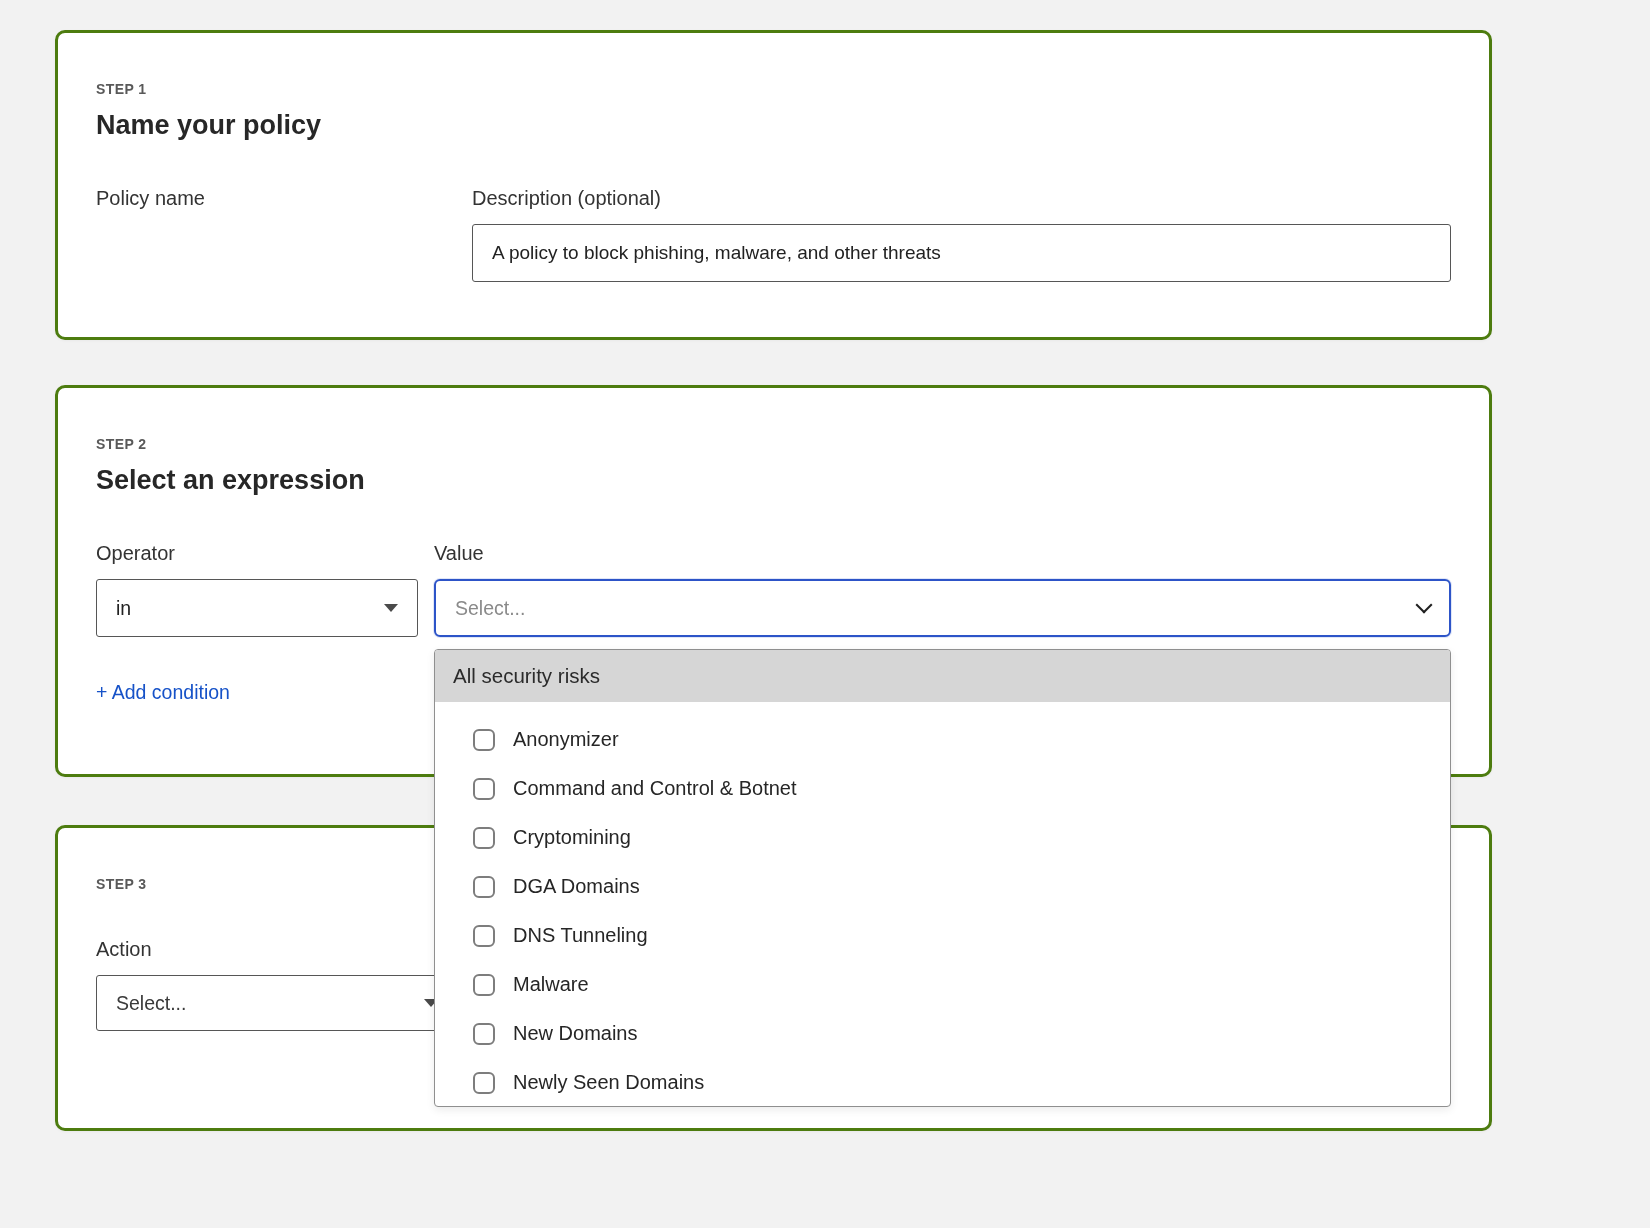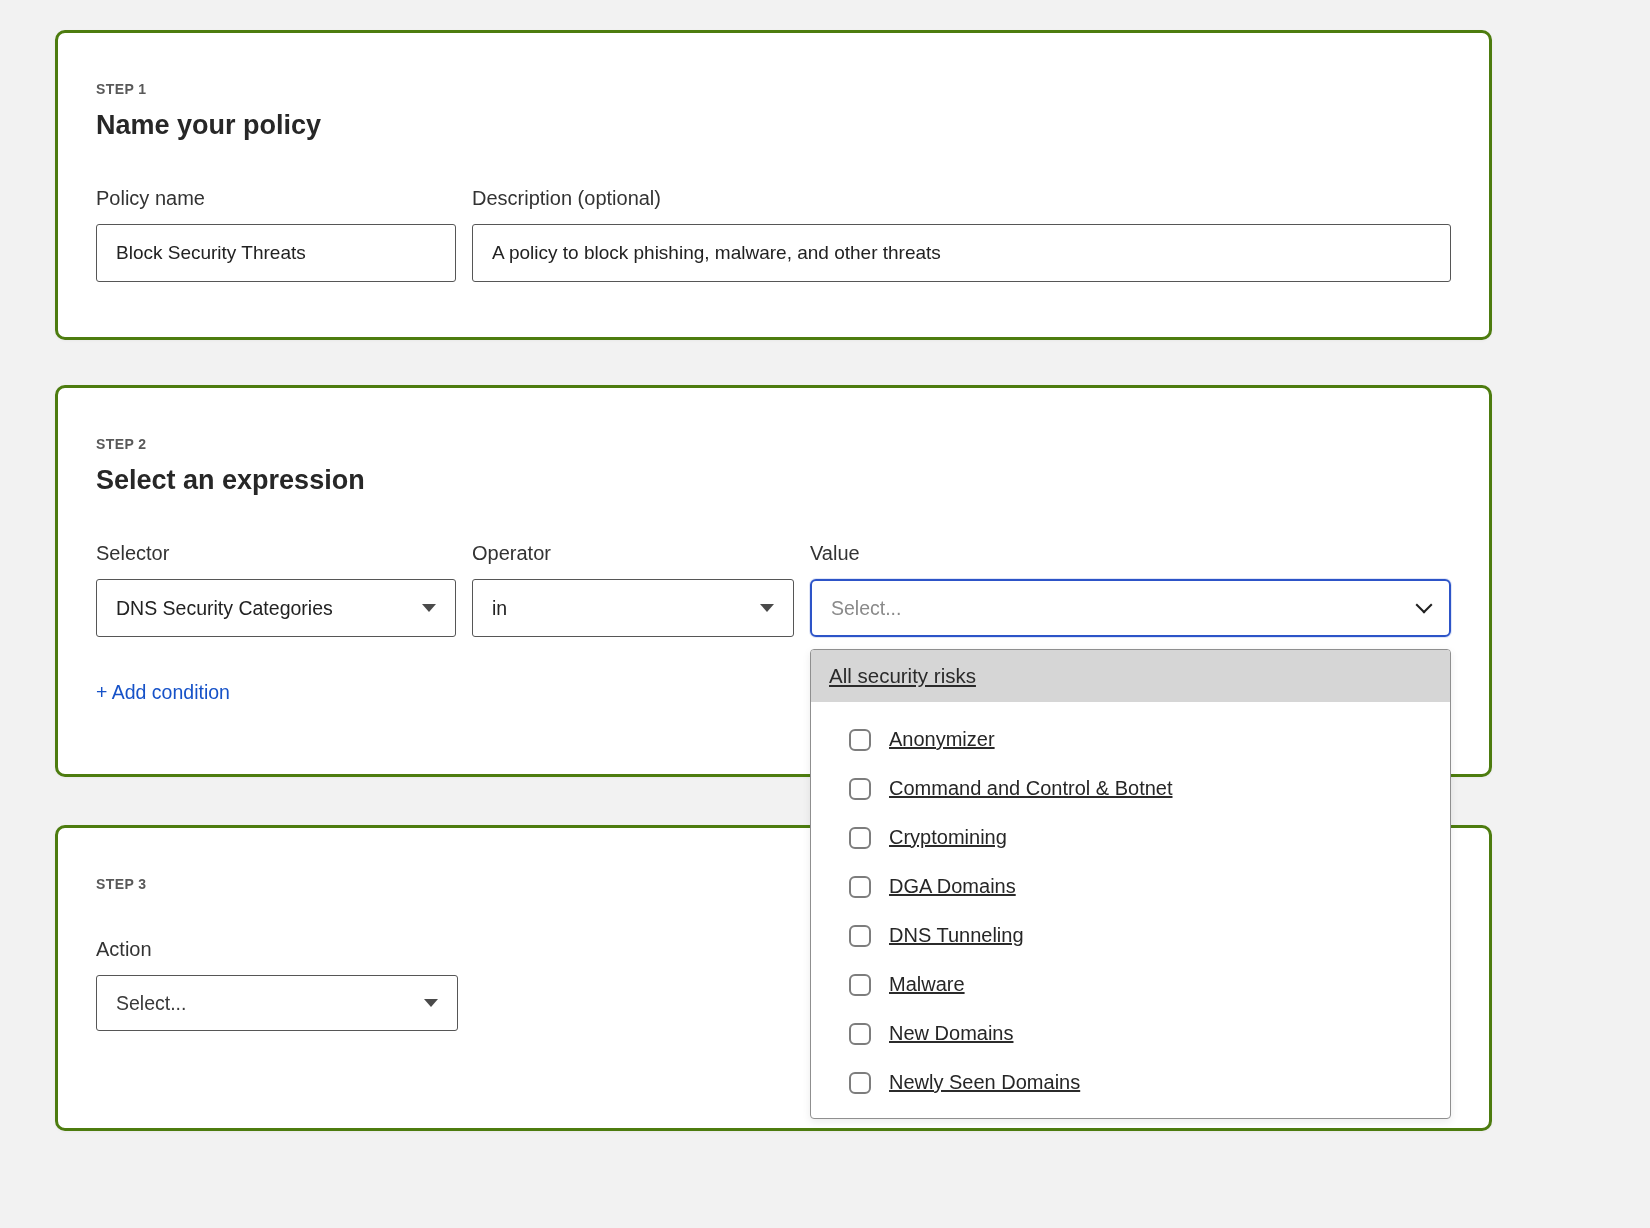--- a/index.html
+++ b/index.html
@@ -111,23 +111,22 @@
 
   .dropdown-panel {
     position:absolute;
     top:calc(100% + 12px);
     left:0; right:0;
     background:#ffffff;
     border:1px solid #8f8f8f;
     border-radius:4px;
     box-shadow:0 3px 8px rgba(0,0,0,0.08);
     overflow:hidden;
-    padding-bottom:24px;
+    padding-bottom:12px;
     z-index:20;
-    text-decoration:underline;
   }
   .dd-header {
     height:52px;
     background:#d6d6d6;
     display:flex;
     align-items:center;
     padding:0 18px;
     font-size:20.5px;
     color:#2b2b2b;
   }
@@ -153,41 +152,33 @@
 </style>
 </head>
 <body>
 
 <section class="card" id="card-step1">
   <div class="step-label">STEP 1</div>
   <h2 class="card-title">Name your policy</h2>
   <div class="fields-row">
     <div class="field w-policy">
       <label class="field-label">Policy name</label>
-      <input class="text-input" type="text" value="Block Security Threats" style="">
     </div>
     <div class="field grow">
       <label class="field-label">Description (optional)</label>
       <input class="text-input" type="text" value="A policy to block phishing, malware, and other threats" style="">
     </div>
   </div>
 </section>
 
 <section class="card" id="card-step2">
   <div class="step-label">STEP 2</div>
   <h2 class="card-title">Select an expression</h2>
 
   <div class="fields-row">
-    <div class="field w-policy">
-      <label class="field-label">Selector</label>
-      <div class="select">
-        <span>DNS Security Categories</span>
-        <span class="caret"></span>
-      </div>
-    </div>
 
     <div class="field w-operator">
       <label class="field-label">Operator</label>
       <div class="select">
         <span>in</span>
         <span class="caret"></span>
       </div>
     </div>
 
     <div class="field grow">

